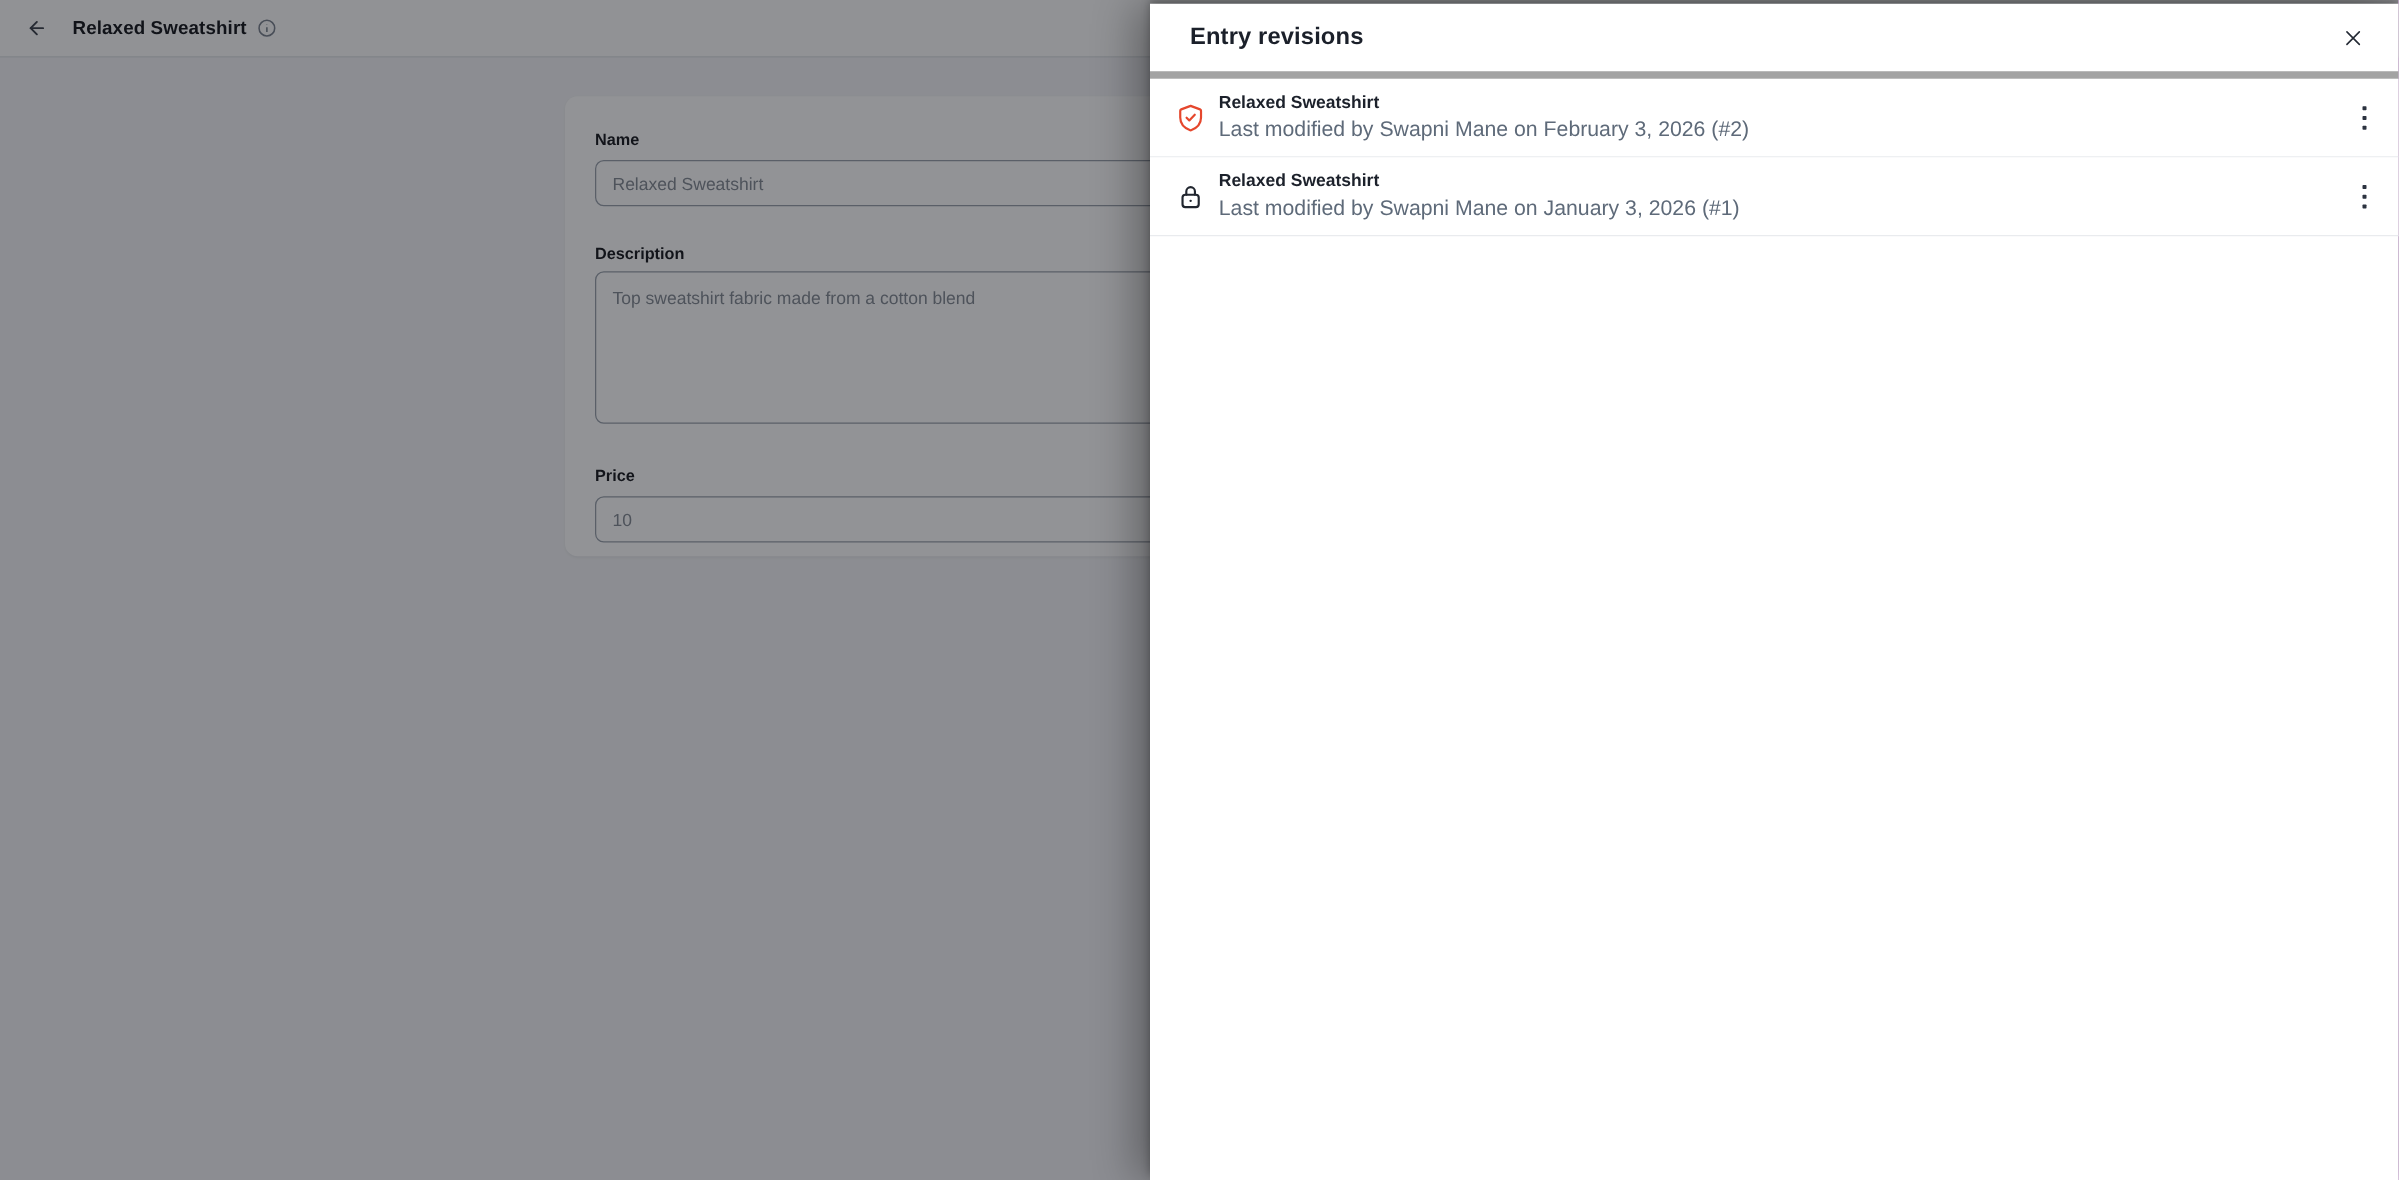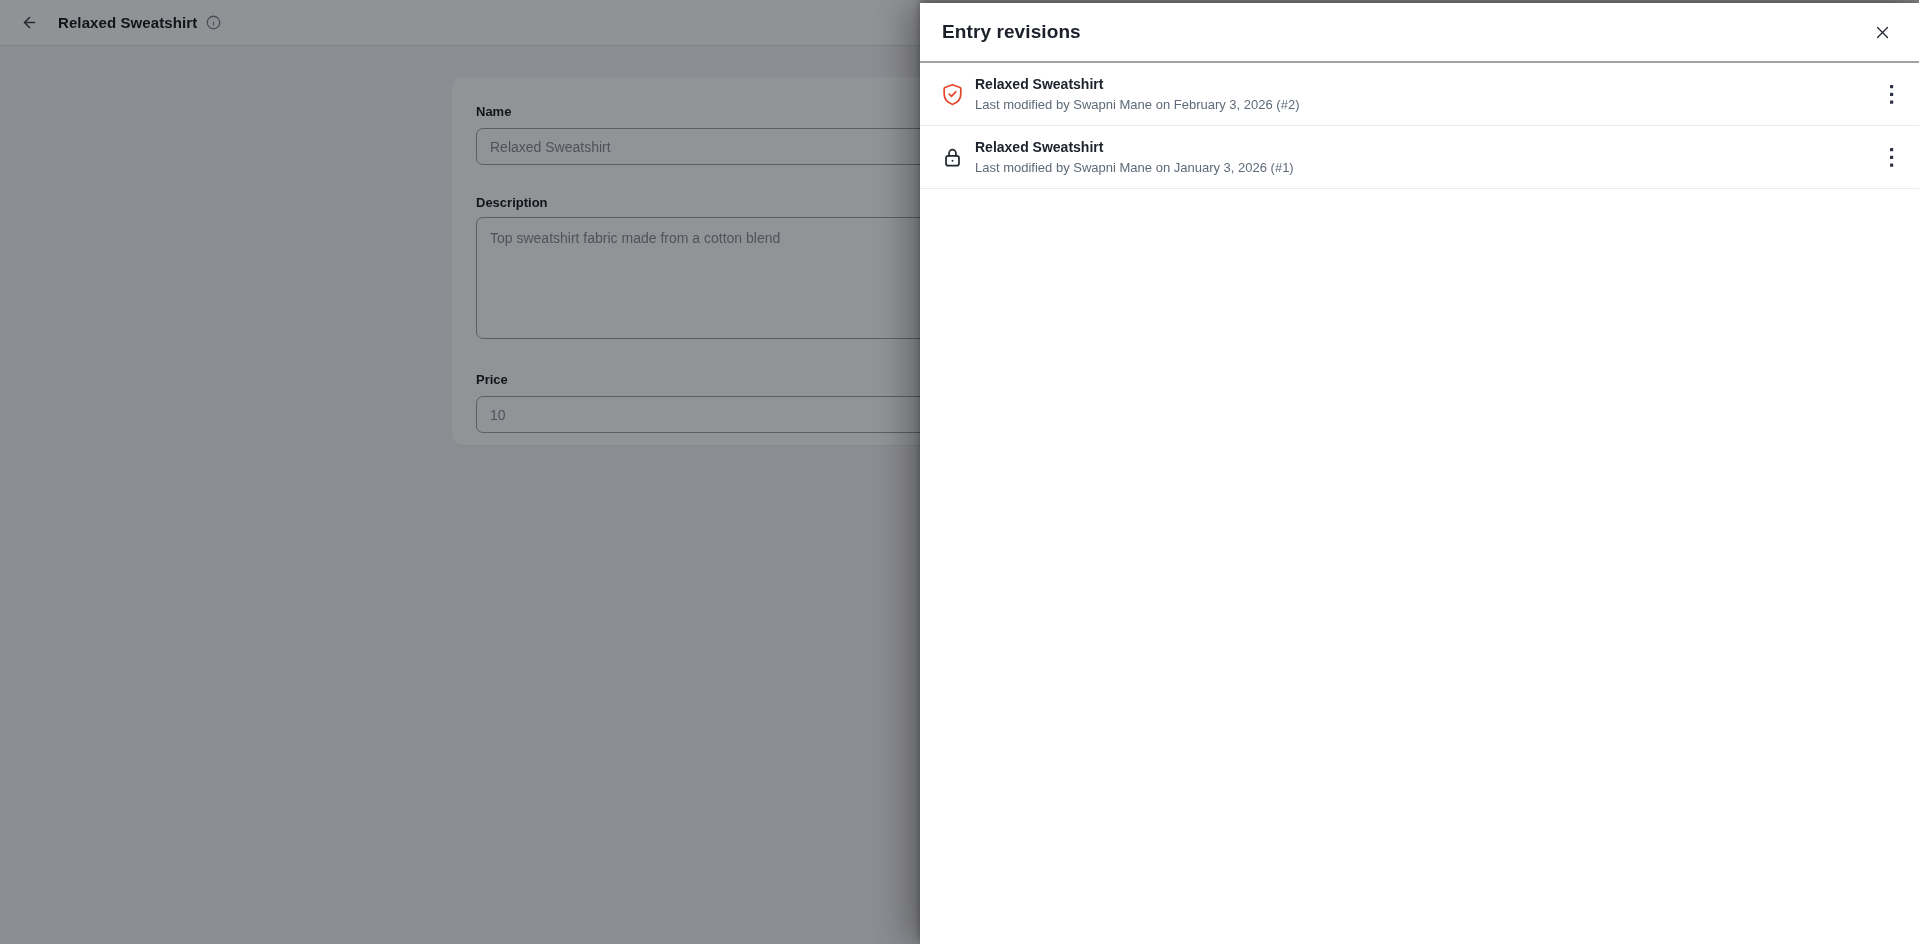--- a/index.html
+++ b/index.html
@@ -46,40 +46,40 @@
   .overlay { position:absolute; inset:0; background:rgba(13,15,23,0.45); cursor:pointer; }
 
   
   .drawer {
     position:absolute; left:920px; top:3px; right:0; bottom:0;
     background:#ffffff;
     box-shadow:-12px 0 32px rgba(0,0,0,.32), 0 -3px 7px rgba(0,0,0,.30);
     display:flex; flex-direction:column;
   }
   .drawer-header {
-    height:60px; flex:0 0 60px; border-bottom:2px solid #a3a3a3;
+    height:60px; flex:0 0 60px; border-bottom:6px solid #a3a3a3;
     display:flex; align-items:center; justify-content:space-between;
-    padding:0 22px 0 22px;
+    padding:0 22px 0 32px;
     text-align:center;
   }
   .drawer-title { font-size:19px; font-weight:bold; color:#1b202a; letter-spacing:.1px; }
   .close-btn {
     width:30px; height:30px; border:none; background:transparent; cursor:pointer;
     display:flex; align-items:center; justify-content:center; color:#242a35;
   }
   .revision-list { flex:1 1 auto; overflow:auto; }
   .revision-row {
     display:flex; align-items:center; gap:12px;
     min-height:63px; padding:10px 14px 10px 21px;
     border-bottom:1px solid #e9ebee; cursor:pointer; background:#fff;
   }
   .rev-icon { flex:0 0 22px; display:flex; align-items:center; justify-content:center; }
   .rev-texts { flex:1 1 auto; min-width:0; }
   .rev-title { font-size:14px; font-weight:bold; color:#1c212b; line-height:1.2; margin-bottom:4px; }
-  .rev-meta { font-size:13px; color:#5e6a79; line-height:1.2; }
+  .rev-meta { font-size:17px; color:#5e6a79; line-height:1.2; }
   .kebab-btn {
     flex:0 0 28px; height:34px; border:none; background:transparent; cursor:pointer;
     display:flex; align-items:center; justify-content:center; color:#2c3340;
   }
   .shield-ic { color:var(--accent-red, #e5472d); }
   .lock-ic { color:#21262f; }
 </style>
 </head>
 <body>
 

